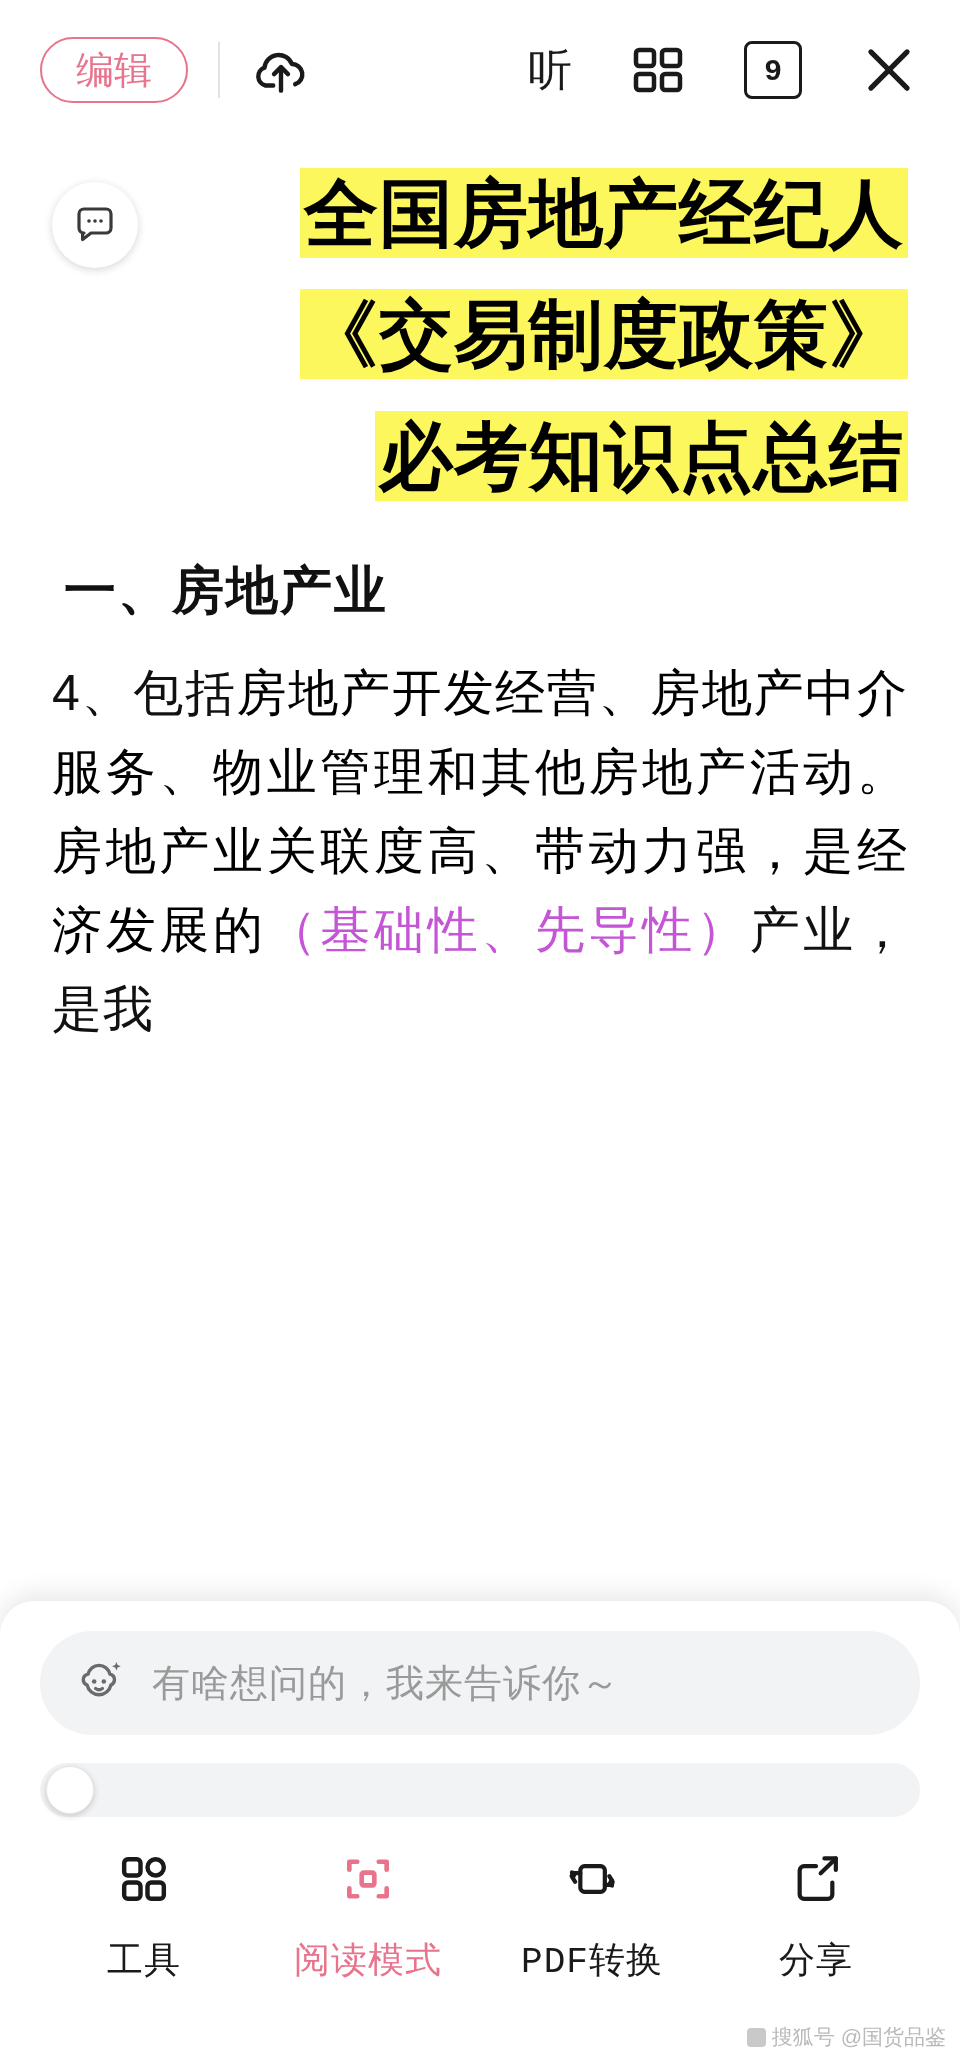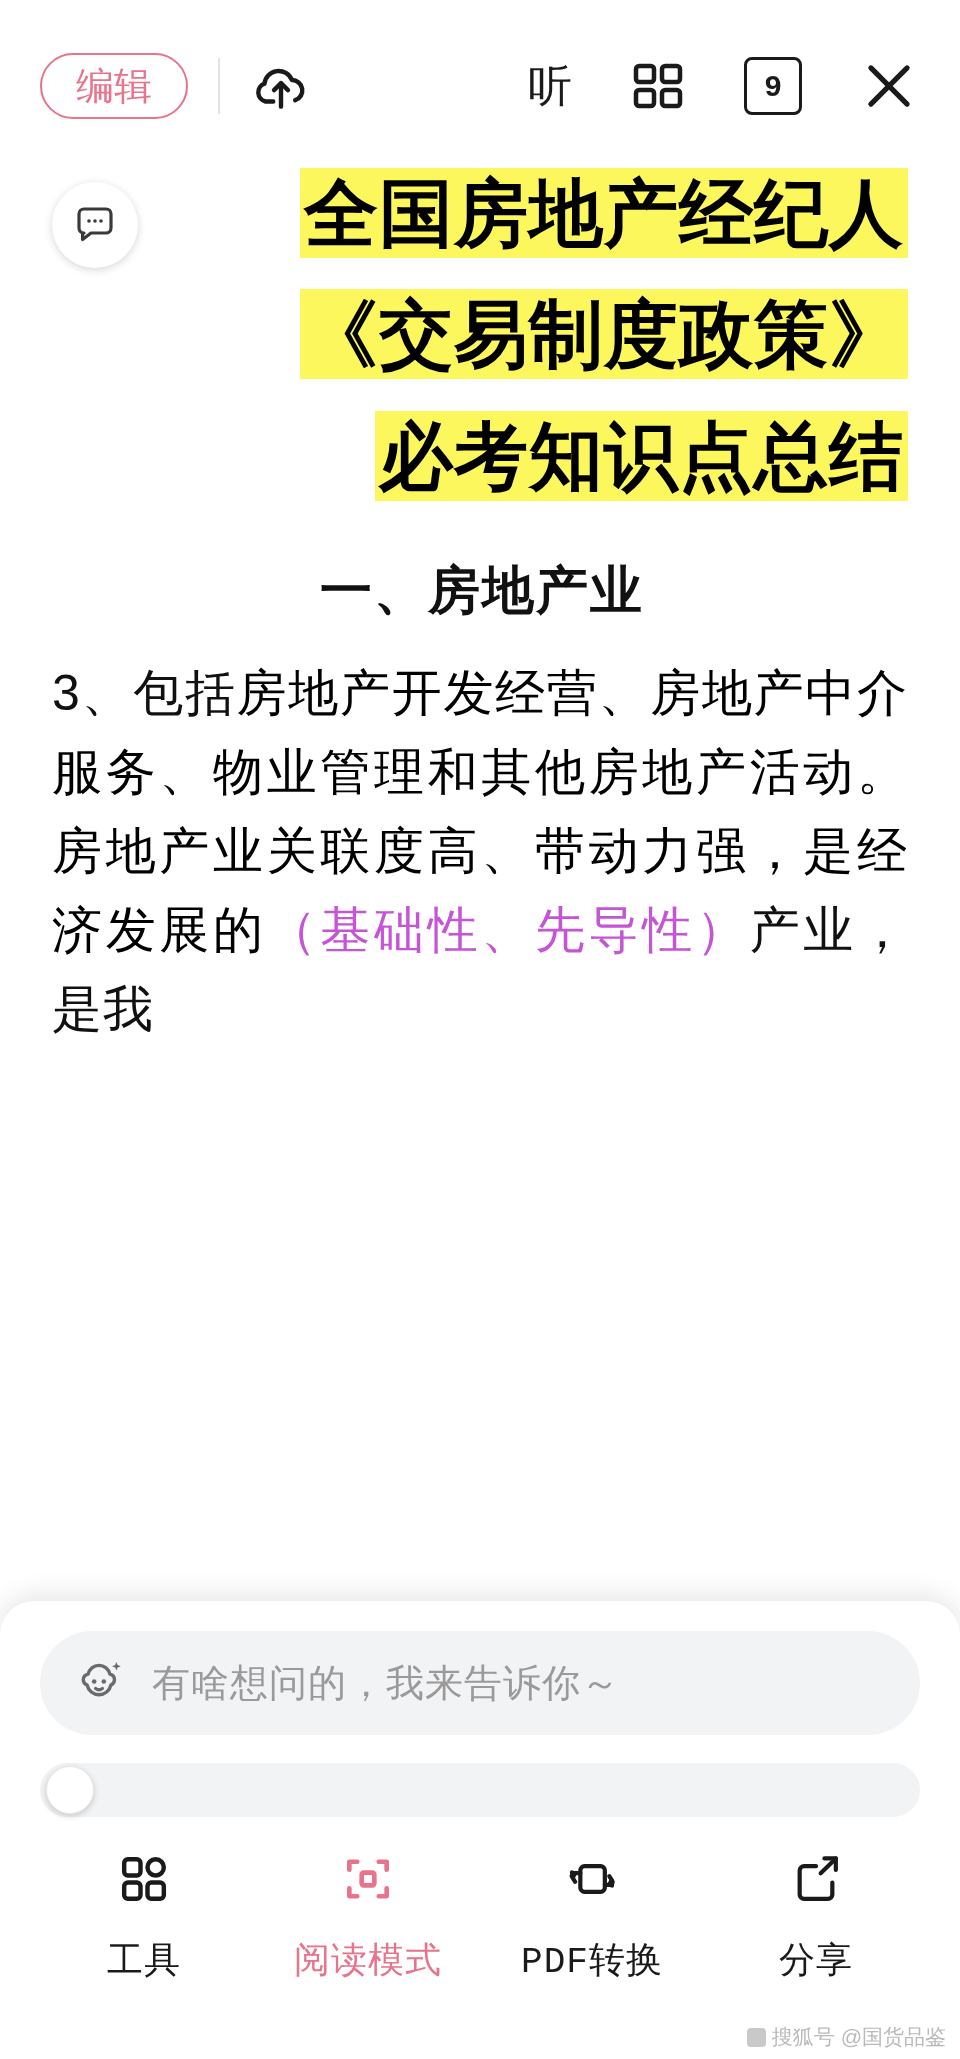--- a/index.html
+++ b/index.html
@@ -12,21 +12,21 @@
   .app {
     position: relative;
     width: 960px; height: 2059px;
     background: #fff;
     overflow: hidden;
   }
 
   
   .topbar {
     position: absolute;
-    top: 16px; left: 0; right: 0;
+    top: 0; left: 0; right: 0;
     height: 140px;
     display: flex;
     align-items: center;
     padding: 0 40px;
     background: #fff;
   }
   .edit-btn {
     border: 2px solid #e8738c;
     color: #e8738c;
     border-radius: 40px;
@@ -103,23 +103,22 @@
     background: #ffffff;
     box-shadow: 0 2px 8px rgba(0,0,0,0.16);
     display: flex; align-items: center; justify-content: center;
     z-index: 5;
   }
 
   .section-head {
     font-size: 52px;
     font-weight: 700;
     color: #111;
-    margin: 40px 0 28px 4px;
+    margin: 40px 0 28px 12px;
     letter-spacing: 2px;
-    text-align: center;
   }
   .para {
     font-size: 50px;
     line-height: 1.58;
     color: #111;
     margin: 0 0 28px 0;
     letter-spacing: 1px;
     text-align: justify;
   }
   .green { color: #3fa978; }
@@ -261,21 +260,21 @@
       </div>
       <div class="title-line"><span class="hl">全国房地产经纪人</span></div>
       <div class="title-line"><span class="hl">《交易制度政策》</span></div>
       <div class="title-line"><span class="hl">必考知识点总结</span></div>
     </div>
 
     <div class="section-head">一、房地产业</div>
 
 
     <p class="para">
-      <span>3、包括</span><span class="red">房地产开发经营、房地产中介服务、物业管理和其他房地产活动。 房地产业关联度高、带动力强，是经济发展的</span><span class="purple">（基础性、先导性）</span><span>产业，是我</span>
+      <span>4、包括</span><span class="red">房地产开发经营、房地产中介服务、物业管理和其他房地产活动。 房地产业关联度高、带动力强，是经济发展的</span><span class="purple">（基础性、先导性）</span><span>产业，是我</span>
     </p>
 
   </div>
 
   <div class="bottom-sheet">
 
     <div class="ask-bar">
       <span>
         <svg width="58" height="58" viewBox="0 0 24 24" fill="none" stroke="#6b6b6b" stroke-width="1.4" stroke-linecap="round" stroke-linejoin="round">
           <path d="M7.5 9.2a4.6 4.6 0 0 1 9 0c1.1.3 1.9 1.2 1.9 2.3 0 1-.6 1.8-1.5 2.2a5 5 0 0 1-9.8 0C6.1 13.3 5.5 12.5 5.5 11.5c0-1.1.8-2 2-2.3Z"></path>

